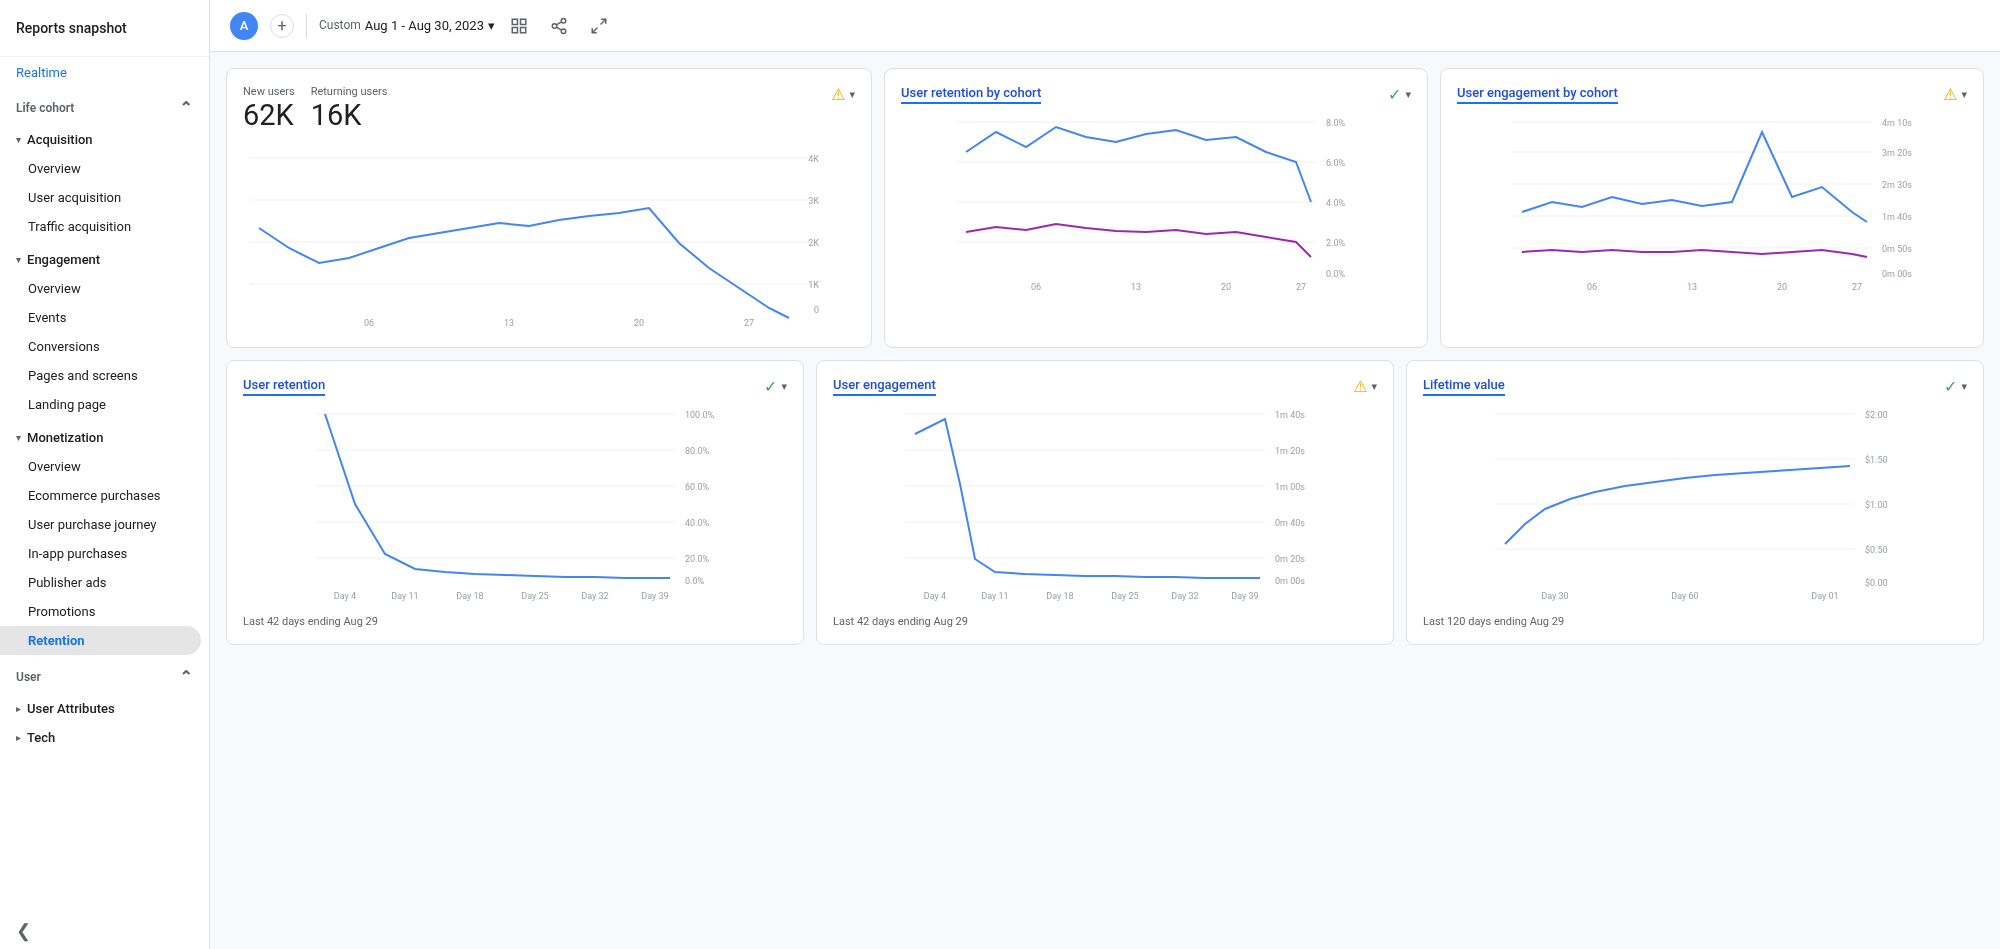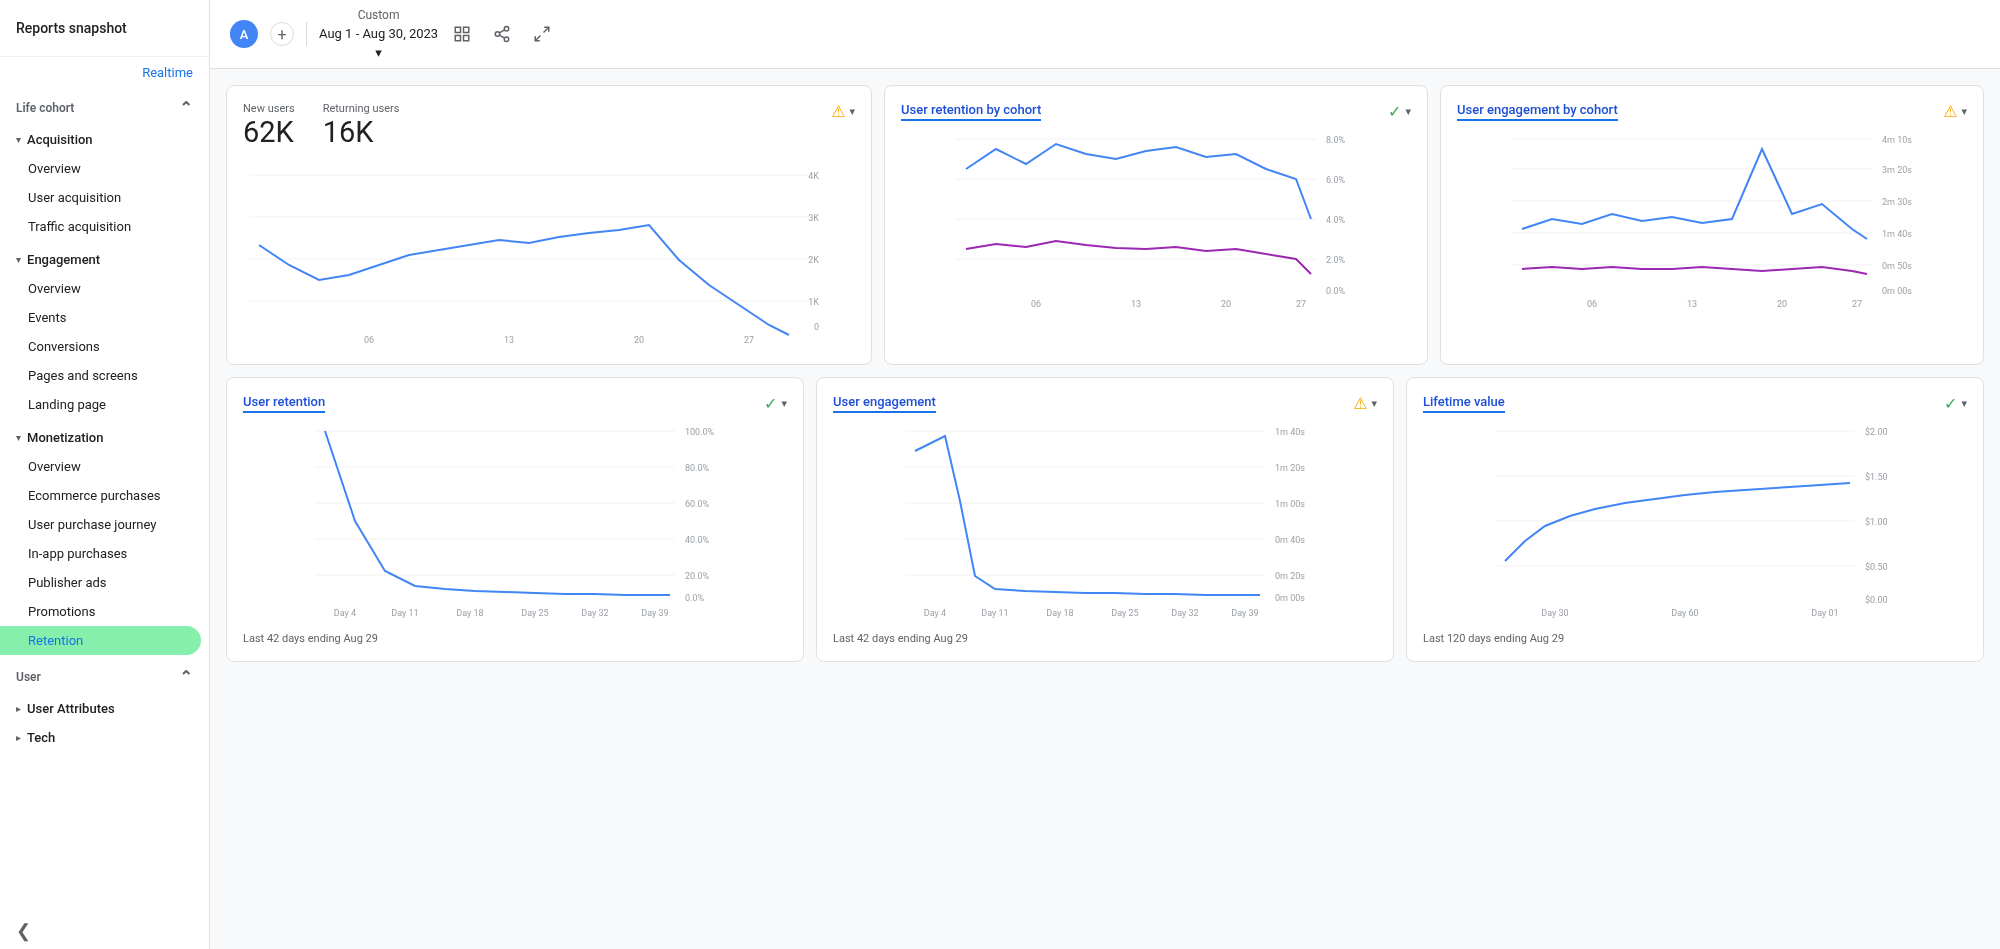--- a/index.html
+++ b/index.html
@@ -1,58 +1,58 @@
 <!DOCTYPE html>
 <html><head>
   <meta charset="utf-8">
   <style>
     * { box-sizing: border-box; margin: 0; padding: 0; }
     body { font-family: 'Google Sans', Roboto, Arial, sans-serif; background: #f8f9fa; color: #202124; font-size: 13px; display: flex; height: 100vh; overflow: hidden; }
 
     
     .sidebar { width: 210px; min-width: 210px; background: #fff; border-right: 1px solid #e0e0e0; display: flex; flex-direction: column; overflow-y: auto; }
     .sidebar-header { padding: 20px 16px; font-size: 14px; font-weight: 500; color: #202124; border-bottom: 1px solid #f0f0f0; }
-    .sidebar-realtime { padding: 8px 16px; font-size: 13px; color: #1a73e8; cursor: pointer; text-align: right; }
+    .sidebar-realtime { padding: 8px 16px; font-size: 13px; color: #1a73e8; cursor: pointer; }
     .sidebar-section-header { display: flex; align-items: center; justify-content: space-between; padding: 10px 16px 6px; font-size: 12px; font-weight: 600; color: #5f6368; text-transform: none; cursor: pointer; }
     .sidebar-section-header .chevron { font-size: 16px; color: #5f6368; }
     .sidebar-group { padding: 2px 0; }
     .sidebar-item { padding: 7px 16px 7px 28px; font-size: 13px; color: #202124; cursor: pointer; border-radius: 0 20px 20px 0; margin-right: 8px; }
-    .sidebar-item.active { background: #86efac; color: #1a73e8; font-weight: 400; }
+    .sidebar-item.active { background: #e5e5e5; color: #1a73e8; font-weight: 700; }
     .sidebar-group-label { display: flex; align-items: center; padding: 7px 16px 7px 16px; font-size: 13px; color: #202124; cursor: pointer; font-weight: 500; }
     .sidebar-group-label .arrow { margin-right: 6px; font-size: 10px; color: #5f6368; }
     .sidebar-collapse-btn { padding: 8px 16px; cursor: pointer; color: #5f6368; font-size: 18px; display: flex; align-items: center; margin-top: auto; }
 
     
     .main { flex: 1; display: flex; flex-direction: column; overflow: hidden; }
 
     
     .topbar { display: flex; align-items: center; padding: 8px 20px; background: #fff; border-bottom: 1px solid #e0e0e0; gap: 12px; min-height: 52px; }
     .topbar-avatar { width: 28px; height: 28px; border-radius: 50%; background: #4285f4; color: #fff; display: flex; align-items: center; justify-content: center; font-size: 13px; font-weight: 500; }
     .topbar-plus { width: 24px; height: 24px; border: 1px solid #dadce0; border-radius: 50%; display: flex; align-items: center; justify-content: center; color: #5f6368; font-size: 16px; cursor: pointer; }
     .topbar-divider { width: 1px; height: 24px; background: #dadce0; }
     .topbar-title { font-size: 18px; font-weight: 400; color: #202124; flex: 1; }
     .topbar-actions { display: flex; align-items: center; gap: 8px; }
-    .topbar-date { font-size: 13px; color: #202124; display: flex; align-items: center; gap: 4px; flex-direction: column; }
+    .topbar-date { font-size: 13px; color: #202124; display: flex; align-items: flex-start; gap: 4px; }
     .topbar-date .label { color: #5f6368; font-size: 12px; }
     .topbar-icon-btn { width: 32px; height: 32px; border-radius: 50%; display: flex; align-items: center; justify-content: center; cursor: pointer; color: #5f6368; }
 
     
     .content { flex: 1; overflow-y: auto; padding: 16px; display: flex; flex-direction: column; gap: 12px; }
 
     
     .charts-row { display: flex; gap: 12px; }
     .chart-card { background: #fff; border-radius: 8px; border: 1px solid #e0e0e0; flex: 1; padding: 16px; display: flex; flex-direction: column; min-width: 0; }
     .chart-header { display: flex; align-items: flex-start; justify-content: space-between; margin-bottom: 8px; }
     .chart-title { font-size: 13px; font-weight: 500; color: #1d4ed8; border-bottom: 2px solid #1a73e8; display: inline-block; padding-bottom: 2px; text-align: right; }
     .chart-controls { display: flex; align-items: center; gap: 4px; }
     .chart-badge { font-size: 16px; }
     .chart-badge.warn { color: #f9ab00; }
     .chart-badge.ok { color: #34a853; }
     .chart-dropdown { font-size: 11px; color: #5f6368; cursor: pointer; }
-    .chart-stats { display: flex; gap: 28px; margin-bottom: 8px; }
+    .chart-stats { display: flex; gap: 16px; margin-bottom: 8px; }
     .chart-stat-label { font-size: 11px; color: #5f6368; }
     .chart-stat-value { font-size: 29px; font-weight: 400; color: #202124; }
     .chart-body { flex: 1; position: relative; min-height: 180px; }
     .chart-footer { font-size: 11px; color: #5f6368; margin-top: 8px; }
   </style>
 </head>
 <body>
 
 <div class="sidebar">
   <div class="sidebar-header">Reports snapshot</div>

